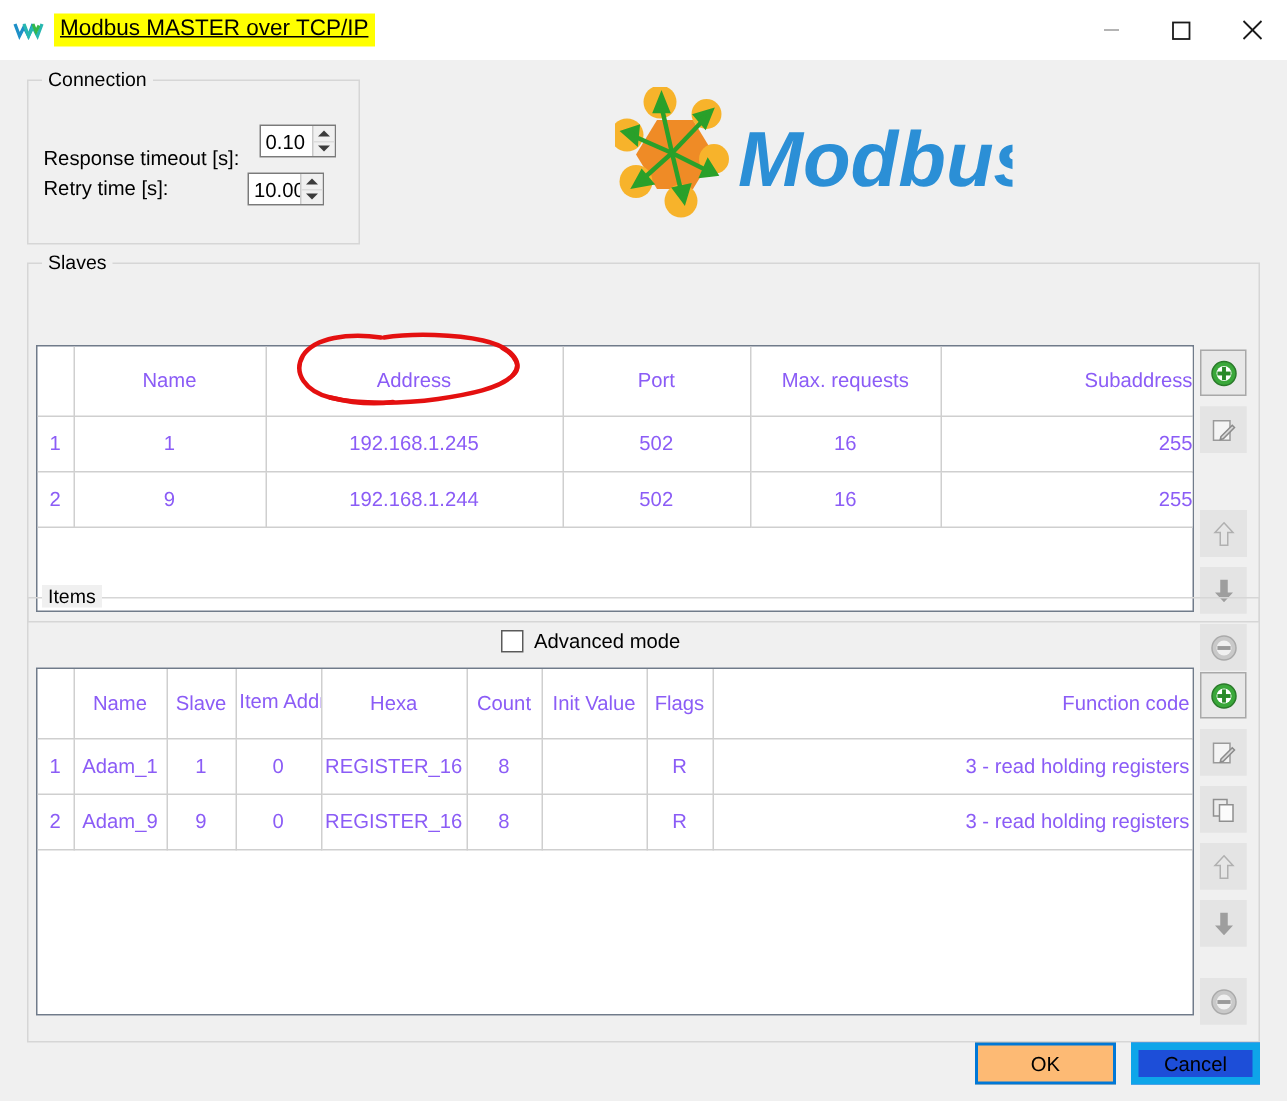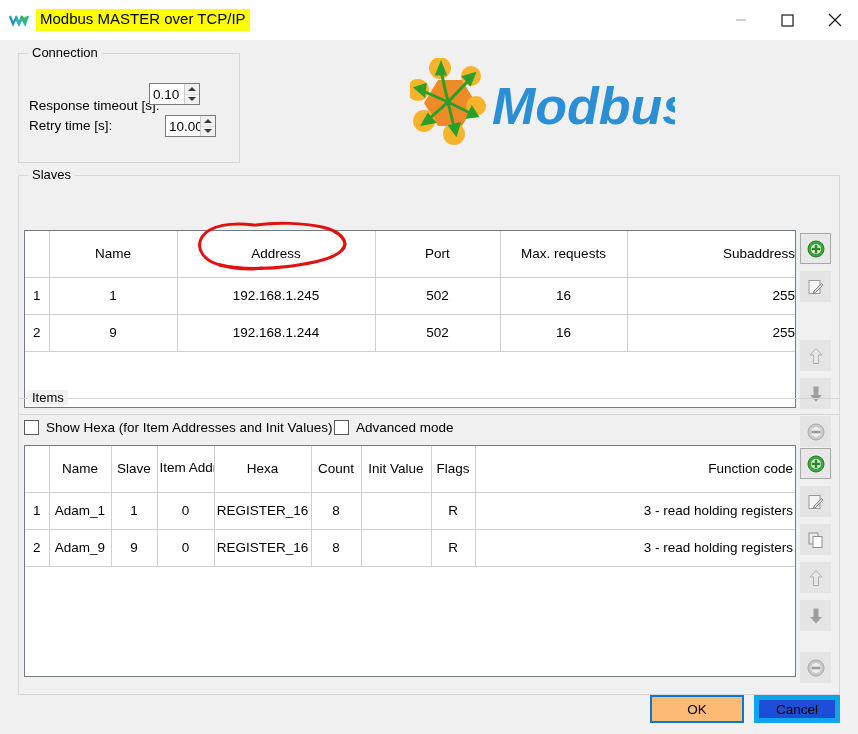--- a/index.html
+++ b/index.html
@@ -13,20 +13,21 @@
   }
 
   
   .titlebar {
     position: absolute;
     left: 0; top: 0;
     width: 858px; height: 40px;
     background: #ffffff;
     display: flex;
     align-items: center;
+    text-decoration: underline;
   }
   .app-icon {
     width: 22px; height: 22px;
     margin-left: 8px; margin-right: 6px;
     display: flex; align-items: center; justify-content: center;
     flex: none;
   }
   .title-text {
     font-size: 15px;
     color: #000000;
@@ -141,21 +142,21 @@
     position: absolute;
     background: #ffffff;
     border: 1px solid #707b8a;
     overflow: hidden;
   }
   table.grid {
     border-collapse: collapse;
     table-layout: fixed;
     width: 100%;
     font-size: 13.5px;
-    color: #000000;
+    color: #8b5cf6;
   }
   table.grid th, table.grid td {
     border-right: 1px solid #cfcfcf;
     border-bottom: 1px solid #cfcfcf;
     text-align: center;
     font-weight: normal;
     padding: 0 2px;
     background: #ffffff;
     overflow: hidden;
     white-space: nowrap;
@@ -263,21 +264,21 @@
 </div>
 
 <div class="dialog">
 
   <div class="group" id="connection-group">
     <div class="group-title">Connection</div>
 
     <div class="conn-row" style="left:10px; top:32px;margin-top:12px;">
       <span class="conn-label">Response timeout [s]:</span>
     </div>
-    <div class="spin" style="left:130px; top:29px;">
+    <div class="spin" style="left:154px; top:29px;">
       <input type="text" value="0.10" style="">
       <div class="spin-btns">
         <div class="spin-up">
             <span class="tri-up"></span>
           </div>
         <div class="spin-dn">
             <span class="tri-dn"></span>
           </div>
       </div>
     </div>
@@ -423,24 +424,20 @@
       <circle cx="9" cy="9" r="8" fill="#c9c9c9" stroke="#aaaaaa" stroke-width="1"></circle>
       <circle cx="9" cy="9" r="5" fill="#f0f0f0"></circle>
       <rect x="4.6" y="7.7" width="8.8" height="2.6" fill="#9a9a9a"></rect>
     </svg>
   </div>
 
   <div class="group" id="items-group">
     <div class="group-title">Items</div>
   </div>
 
-  <div class="cbrow" style="left:24px; top:380px;">
-    <span class="cbox"></span>
-    <span class="cblabel">Show Hexa (for Item Addresses and Init Values)</span>
-  </div>
   <div class="cbrow" style="left:334px; top:380px;">
     <span class="cbox"></span>
     <span class="cblabel">Advanced mode</span>
   </div>
 
   <div class="table-wrap" style="left:24px; top:405px; width:772px; height:232px;">
     <table class="grid">
       <colgroup>
         <col style="width:24px">
           <col style="width:62px">

